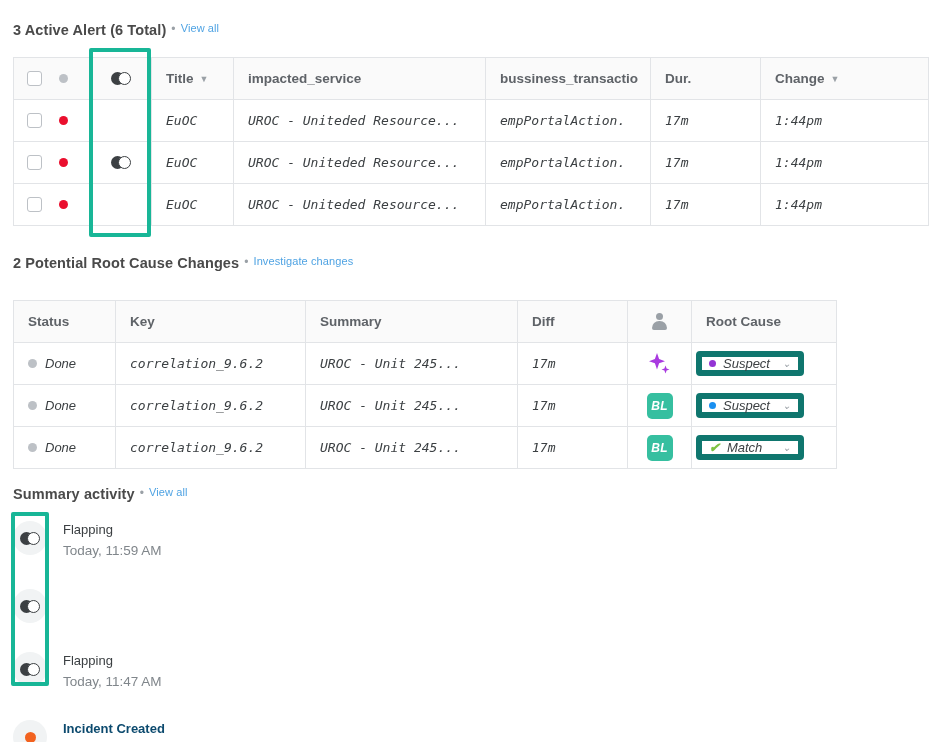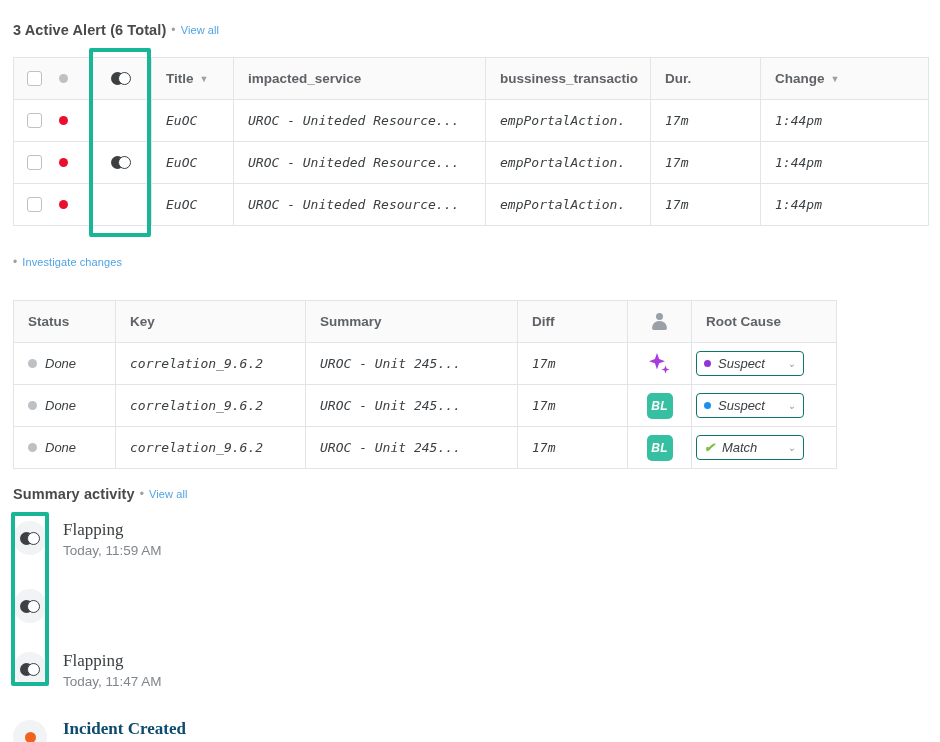--- a/index.html
+++ b/index.html
@@ -14,21 +14,21 @@
 
   .page { position: relative; width: 940px; height: 742px; }
 
   
   .section-title {
     font-size: 14.5px;
     font-weight: bold;
     color: #4a4a4a;
     letter-spacing: 0.1px;
     display: flex;
-    align-items: center;
+    align-items: flex-start;
     gap: 5px;
   }
   .section-title .sep { color: #9aa0a6; font-weight: normal; font-size: 12px; }
   .section-title .link {
     color: #4fa3e3;
     font-weight: normal;
     font-size: 11px;
     cursor: pointer;
   }
 
@@ -120,21 +120,21 @@
     margin: 0 auto;
     letter-spacing: 0.3px;
   }
   .sparkle { display:block; margin: 0 auto; width: 26px; height: 26px; }
 
   .rc-select {
     display: flex; align-items: center;
     gap: 7px;
     width: 108px;
     height: 25px;
-    border: 1px solid #0f766e;
+    border: 6px solid #0f766e;
     border-radius: 4px;
     background: #fff;
     padding: 0 7px;
     font-size: 13px;
     color: #3c4043;
     margin-left: 4px;
     cursor: pointer;
   }
   .rc-select .sdot { width:7px; height:7px; border-radius:50%; display:inline-block; }
   .rc-select .chev { margin-left:auto; color:#9aa0a6; font-size:10px; }
@@ -142,21 +142,21 @@
   .rc-select .lbl { white-space: nowrap; }
 
   
   .activity-row { display: flex; align-items: flex-start; gap: 16px; }
   .activity-bubble {
     width: 34px; height: 34px; border-radius: 50%;
     background: #f1f3f4;
     display: flex; align-items: center; justify-content: center;
     flex: 0 0 34px;
   }
-  .activity-title { font-size: 17px; color: #3c4043; line-height: 18px; font-family: Liberation Serif, serif; }
+  .activity-title { font-size: 13px; color: #3c4043; line-height: 18px; }
   .activity-title.strong { font-weight: bold; color: #0c4a6e; }
   .activity-time { font-size: 13.5px; color: #80868b; line-height: 18px; margin-top: 3px; }
   .odot { width: 11px; height: 11px; border-radius: 50%; background: #f2621f; }
 </style>
 </head>
 <body>
 
 <div class="page">
 
   <div style="position:absolute; left:13px; top:22px;" class="section-title">
@@ -249,20 +249,21 @@
         <td class="mono">EuOC</td>
         <td class="mono">UROC - Uniteded Resource...</td>
         <td class="mono">empPortalAction.</td>
         <td class="mono">17m</td>
         <td class="mono">1:44pm</td>
       </tr>
     </tbody>
   </table>
 
   <div style="position:absolute; left:13px; top:255px;" class="section-title">
+    <span>2 Potential Root Cause Changes</span>
     <span class="sep">•</span>
     <span class="link">Investigate changes</span>
   </div>
 
   <table class="grid" style="position:absolute; left:13px; top:300px; width:823px;">
     <colgroup>
       <col style="width:102px">
         <col style="width:190px">
         <col style="width:212px">
       <col style="width:110px">

